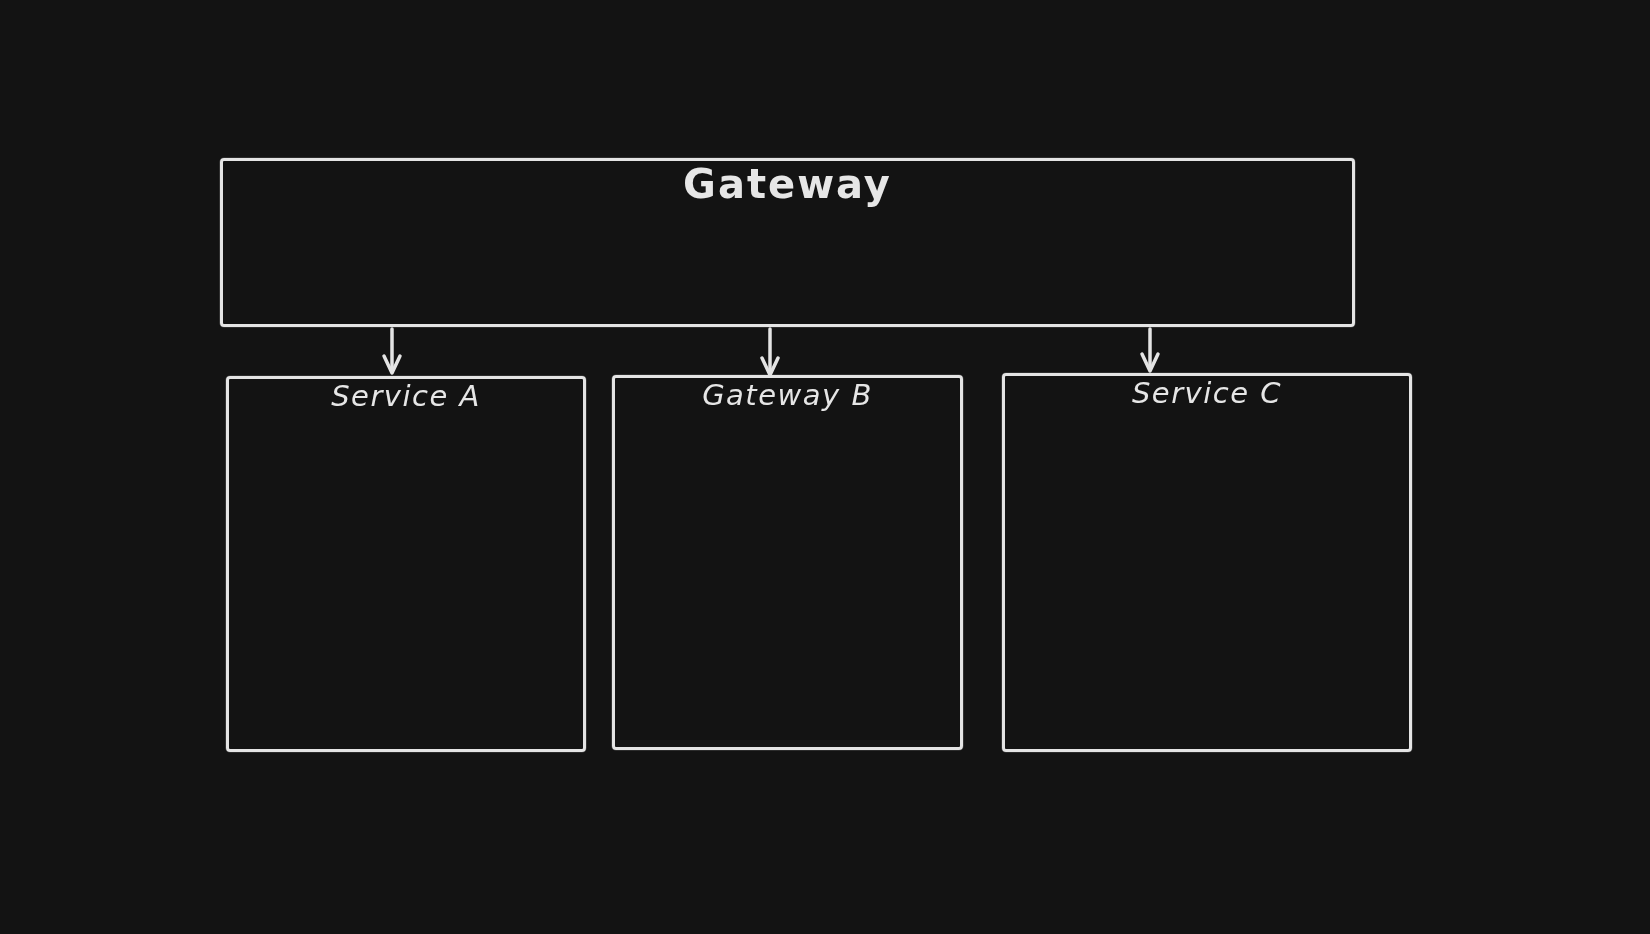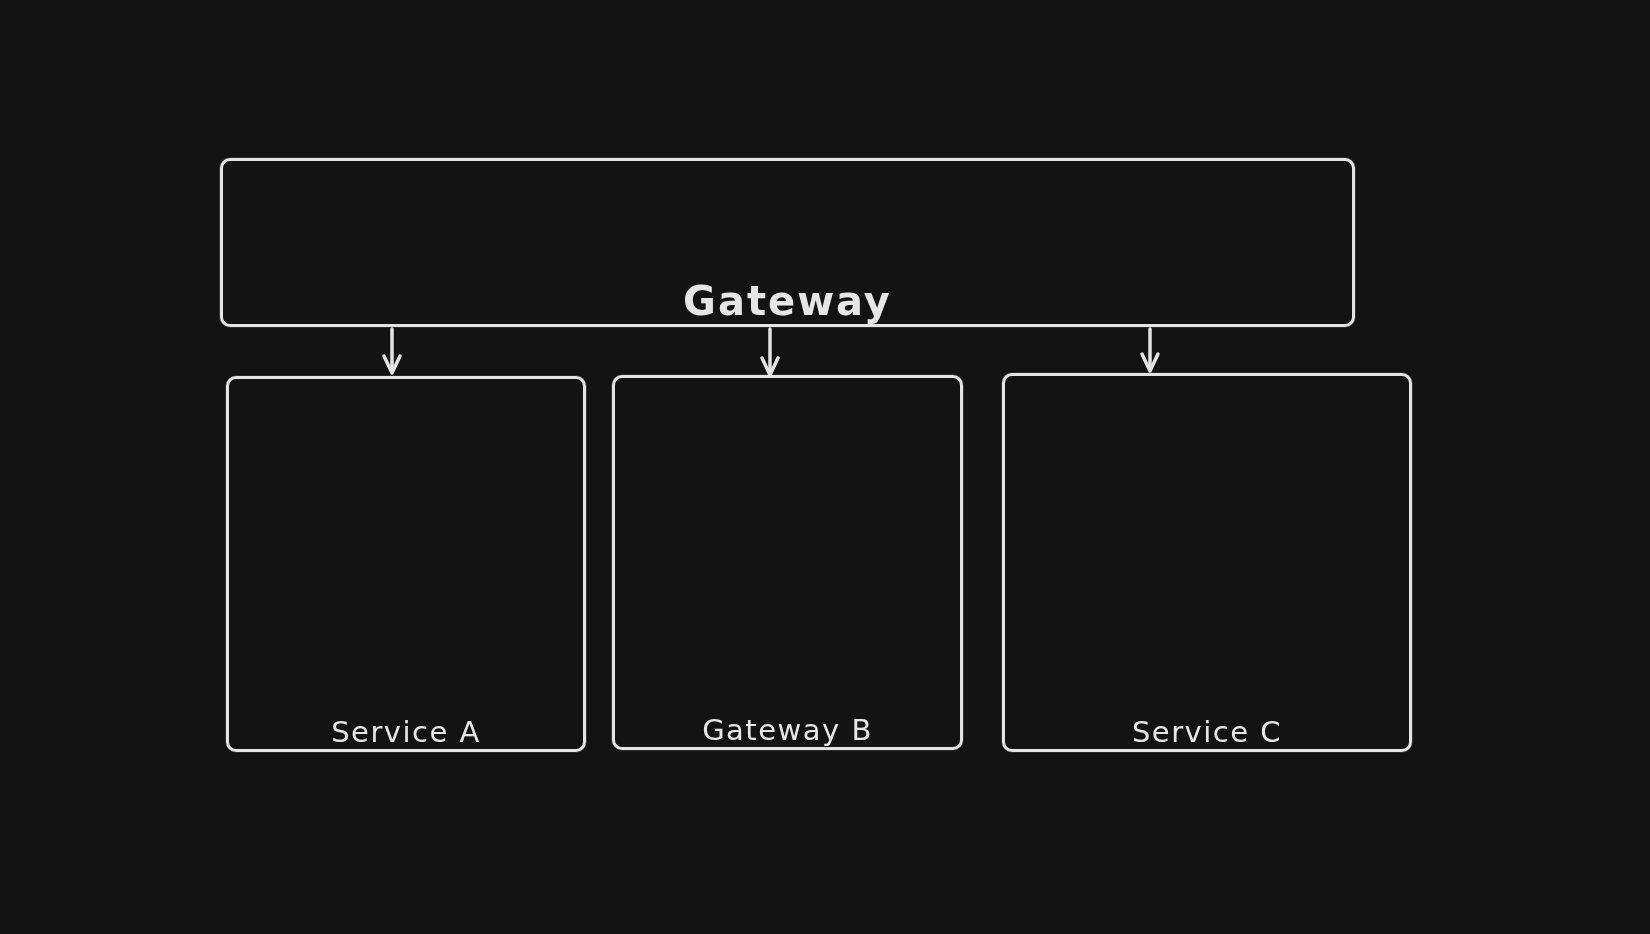--- a/index.html
+++ b/index.html
@@ -11,24 +11,24 @@
     position: relative;
     width: 1650px;
     height: 934px;
     background: #131313;
     overflow: hidden;
     font-family: "DejaVu Sans", "Liberation Sans", sans-serif;
   }
   .node {
     position: absolute;
     border: 3px solid #e4e4e4;
-    border-radius: 10px;
+    border-radius: 4px;
     background: transparent;
     display: flex;
-    align-items: flex-end;
+    align-items: flex-start;
     justify-content: center;
     box-sizing: border-box;
     box-shadow: 0 0 0 0.6px rgba(228,228,228,0.25);
   }
   .node .label {
     color: #e6e6e6;
     white-space: nowrap;
     user-select: none;
   }
   .gateway {
@@ -39,20 +39,21 @@
   }
   .gateway .label {
     font-size: 40px;
     font-weight: bold;
     letter-spacing: 2px;
   }
   .service .label {
     font-size: 29px;
     font-weight: normal;
     letter-spacing: 1.5px;
+    font-style: italic;
   }
   .service-a { left: 226px; top: 376px; width: 360px; height: 376px; }
   .service-b { left: 612px; top: 375px; width: 351px; height: 375px; }
   .service-c { left: 1002px; top: 373px; width: 410px; height: 379px; }
   .arrows {
     position: absolute;
     left: 0;
     top: 0;
     width: 1650px;
     height: 934px;

